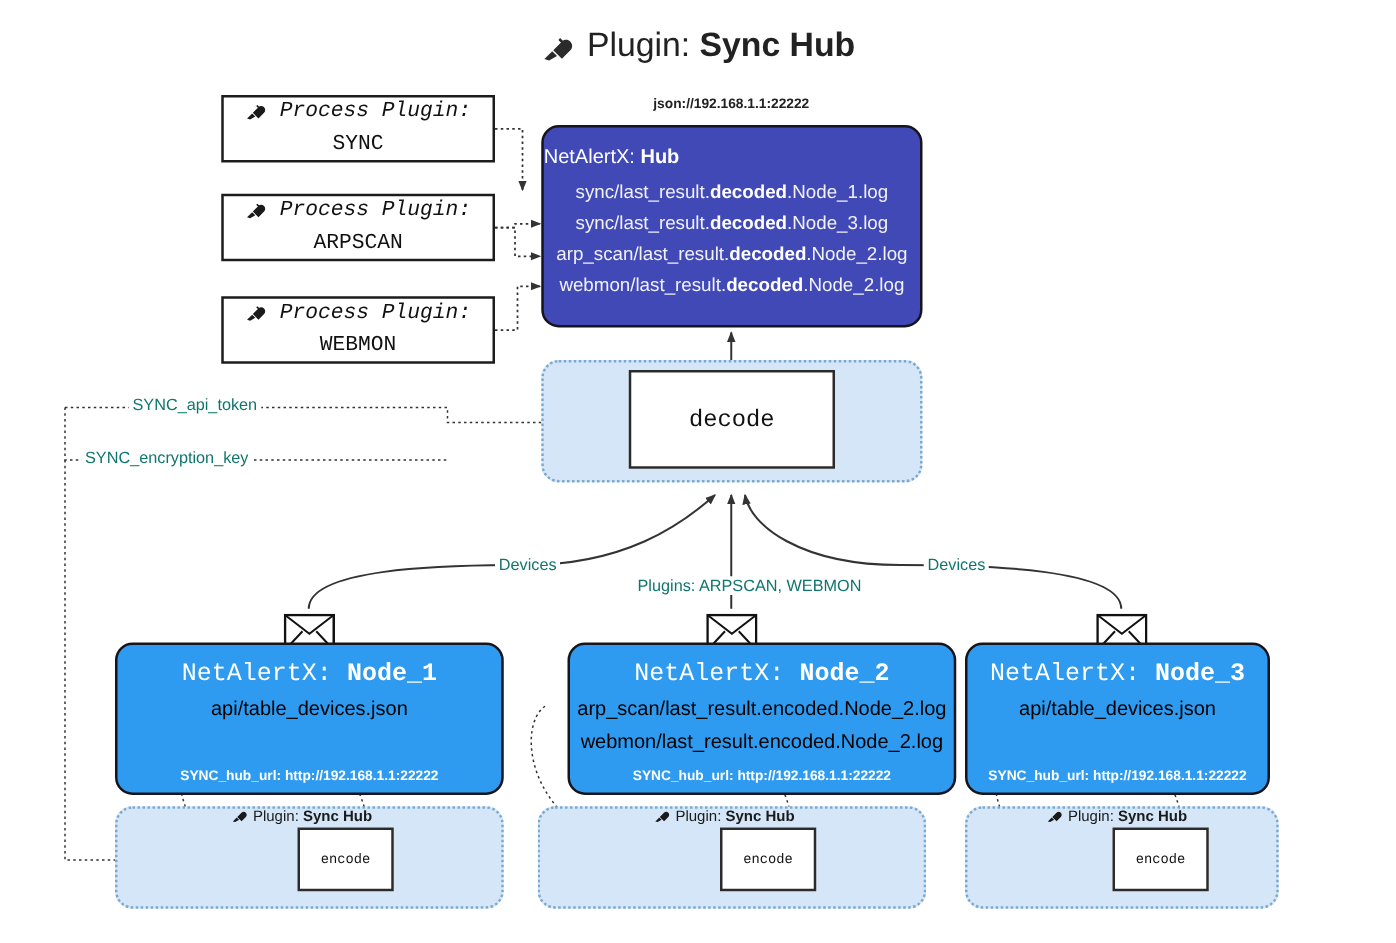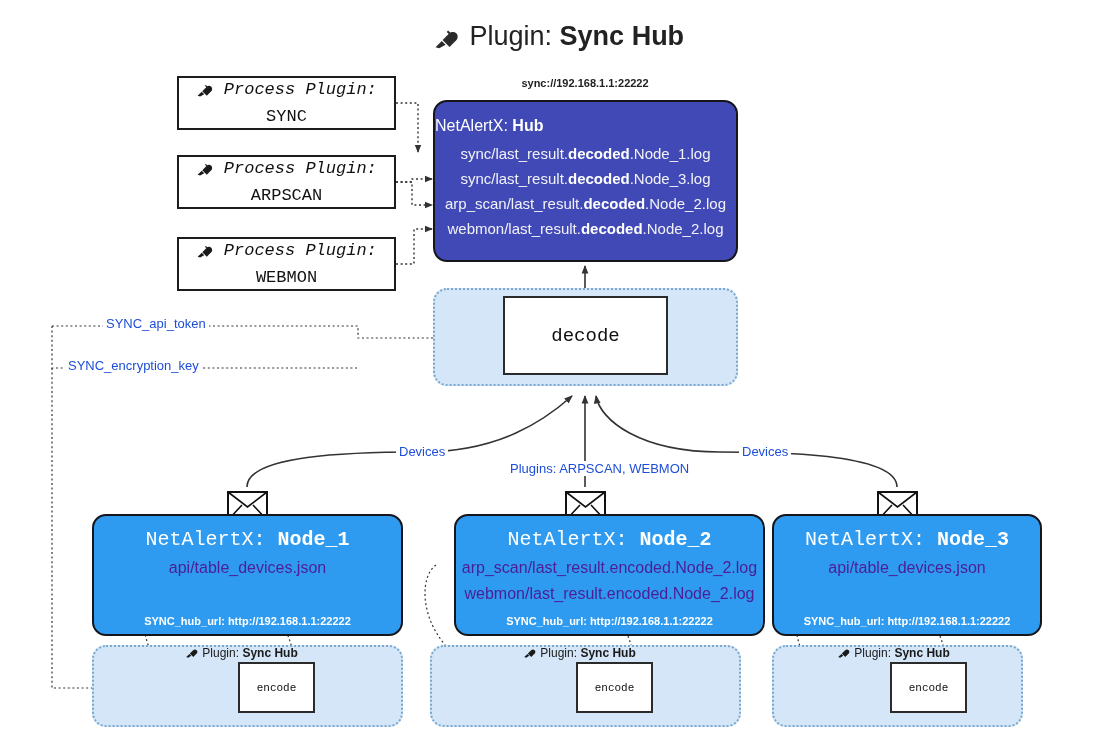--- a/index.html
+++ b/index.html
@@ -126,39 +126,39 @@
     font-size: 20px;
     line-height: 30px;
     margin-top: 9px;
     white-space: nowrap;
   }
   .nodebox .node-title b { font-weight: bold; }
   .nodebox .node-line {
     font-size: 16px;
     line-height: 26px;
     white-space: nowrap;
-    color: #4c1d95;
+    color: #000000;
   }
   .nodebox .node-foot {
     font-size: 11px;
     font-weight: bold;
     white-space: nowrap;
     color: #ffffff;
     margin-top: auto;
     margin-bottom: 7px;
   }
 
   
   .envelope { position: absolute; }
 
   
   .edge-label {
     position: absolute;
     font-size: 13px;
-    color: #1d4ed8;
+    color: #0f766e;
     background: #ffffff;
     white-space: nowrap;
     padding: 0 3px;
     text-align: right;
   }
 </style>
 </head>
 <body>
 
 <div id="canvas">
@@ -271,21 +271,21 @@
             <path d="M9.6 12.1 L16.4 5.3 C18.3 3.4 21.4 3.4 23.3 5.3 C25.2 7.2 25.2 10.3 23.3 12.2 L16.5 19 z"></path>
             <path d="M14.4 3.2 L17.0 5.8" stroke="#1a1a1a" stroke-width="2"></path>
             <path d="M20.3 9.0 L22.9 11.6" stroke="#1a1a1a" stroke-width="2"></path>
           </g>
         </svg>
       </span><span>Process Plugin:</span>
     </div>
     <div class="l2">WEBMON</div>
   </div>
 
-  <div class="hub-url" style="left:435px; top:77px; width:300px;">sync://192.168.1.1:22222</div>
+  <div class="hub-url" style="left:435px; top:77px; width:300px;">json://192.168.1.1:22222</div>
 
   <div class="node hub" style="left:433px; top:100px; width:305px; height:162px;">
     <div class="hub-title">
       <span>NetAlertX: </span><b>Hub</b>
     </div>
     <div class="logline">
       <span>sync/last_result.</span><b>decoded</b><span>.Node_1.log</span>
     </div>
     <div class="logline">
       <span>sync/last_result.</span><b>decoded</b><span>.Node_3.log</span>
@@ -342,21 +342,21 @@
 
   <div class="node nodebox" style="left:454px; top:514px; width:311px; height:122px;">
     <div class="node-title">
       <span>NetAlertX: </span><b>Node_2</b>
     </div>
     <div class="node-line">arp_scan/last_result.encoded.Node_2.log</div>
     <div class="node-line">webmon/last_result.encoded.Node_2.log</div>
     <div class="node-foot">SYNC_hub_url: http://192.168.1.1:22222</div>
   </div>
 
-  <div class="node nodebox" style="left:772px; top:514px; width:270px; height:122px;">
+  <div class="node nodebox" style="left:772px; top:514px; width:244px; height:122px;">
     <div class="node-title">
       <span>NetAlertX: </span><b>Node_3</b>
     </div>
     <div class="node-line">api/table_devices.json</div>
     <div class="node-foot">SYNC_hub_url: http://192.168.1.1:22222</div>
   </div>
 
   <div class="node lb-container" style="left:92px; top:645px; width:311px; height:82px;"></div>
   <div class="sync-hub-label" style="left:185px; top:646px;">
     <span class="plug">

